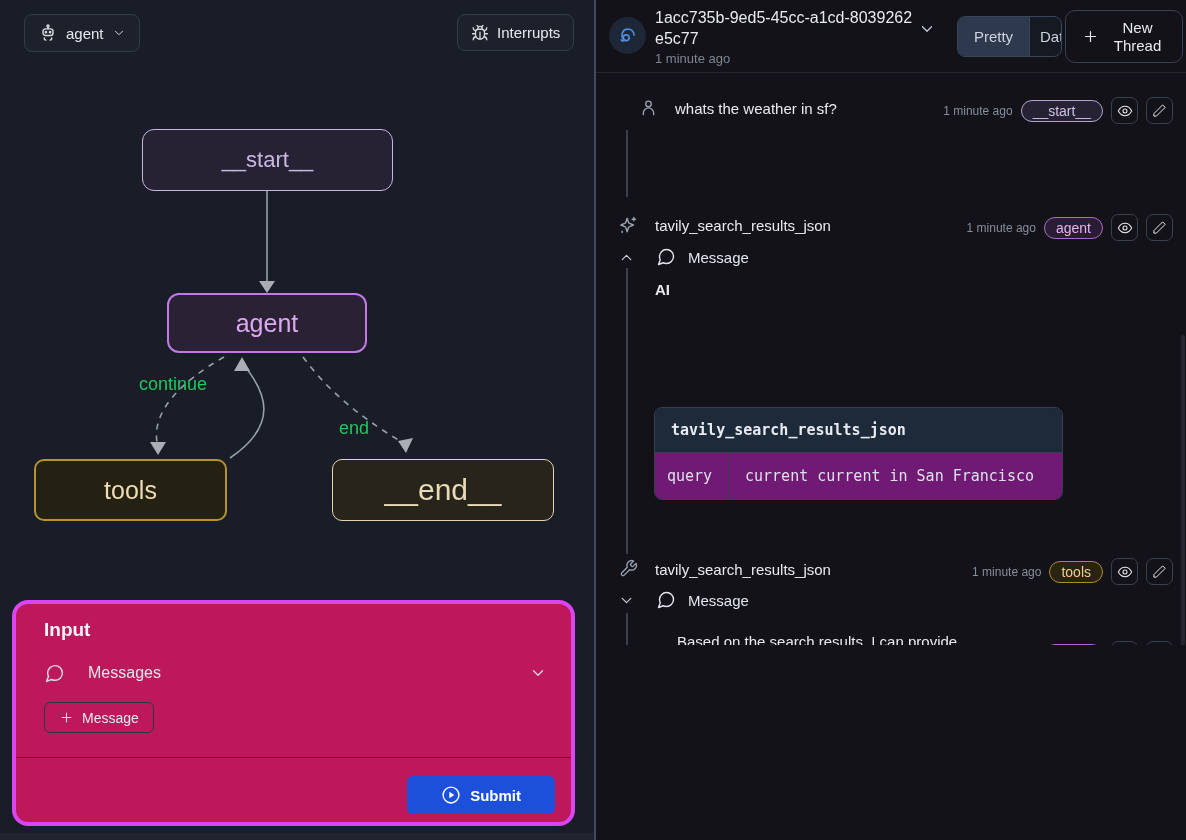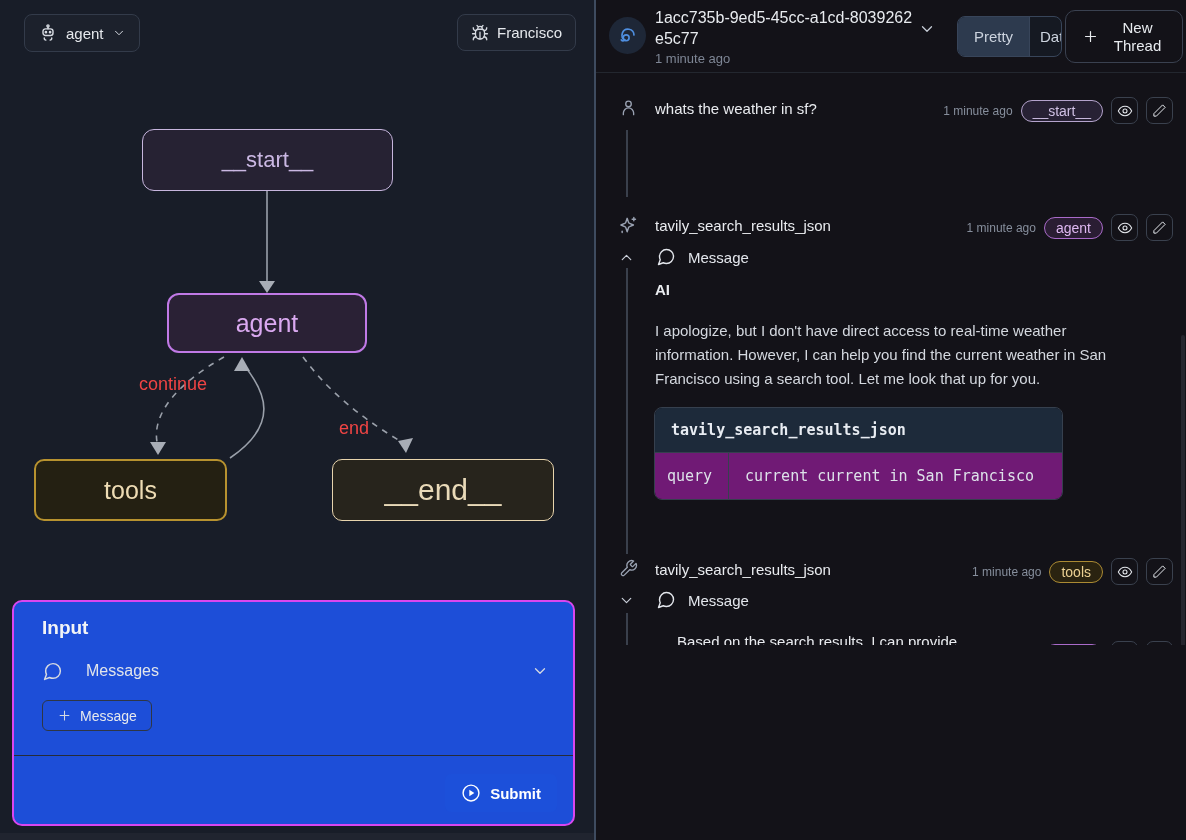--- a/index.html
+++ b/index.html
@@ -22,37 +22,37 @@
     border-radius:12px; cursor:pointer; }
   .node-start { left:142px; top:129px; width:251px; height:62px; background:#262233;
     border:1.5px solid #c7b6de; color:#cab8e3; font-size:22px; }
   .node-agent { left:167px; top:293px; width:200px; height:60px; background:#2a2135;
     border:2px solid #c079e6; color:#daa9f0; font-size:25px; }
   .node-tools { left:34px; top:459px; width:193px; height:62px; background:#242012;
     border:2px solid #b7922f; color:#eedcb4; font-size:25px; border-radius:10px; }
   .node-end { left:332px; top:459px; width:222px; height:62px; background:#27241c;
     border:1.5px solid #e7d4ad; color:#e9dab8; font-size:30px; border-radius:10px; }
   .edges-layer { position:absolute; left:0; top:0; width:596px; height:596px; pointer-events:none; }
-  .edge-label { position:absolute; font-size:18px; color:#ef4444; text-align:center; }
+  .edge-label { position:absolute; font-size:18px; color:#22c55e; text-align:center; }
   .edge-label-continue { left:125px; top:374px; width:96px; }
   .edge-label-end { left:330px; top:394px; width:48px;margin-top:24px; }
 
   .input-card { position:absolute; left:12px; top:600px; width:563px; height:226px;
-    background:#1d4ed8; border:2px solid #d946ef; border-radius:10px; }
+    background:#be185d; border:4px solid #d946ef; border-radius:16px; }
   .input-title { position:absolute; left:28px; top:15px; font-size:19px; font-weight:bold; color:#f2f4f6; }
   .messages-row { position:absolute; left:28px; right:24px; top:55px; height:28px;
     display:flex; align-items:center; gap:23px; cursor:pointer; }
   .messages-row .grow { flex:1; font-size:16px; color:#e2e5ea; }
   .add-message-btn { position:absolute; left:28px; top:98px; height:31px; display:flex;
     align-items:center; gap:8px; padding:0 14px; border:1px solid #2e3644; border-radius:6px;
     background:transparent; color:#e6e9ed; font-size:14px; cursor:pointer; }
   .input-footer { position:absolute; left:0; right:0; top:153px; bottom:0;
     border-top:1px solid #262c38; }
   .submit-btn { position:absolute; right:16px; top:18px; height:38px; display:flex;
-    align-items:center; gap:9px; padding:0 16px; background:#1c50da; border:none;
+    align-items:center; gap:9px; padding:0 34px; background:#1c50da; border:none;
     border-radius:6px; color:#ffffff; font-size:15px; font-weight:600; cursor:pointer; }
   .left-bottom-strip { position:absolute; left:0; bottom:0; width:100%; height:7px; background:#20242f; }
 
   
   .right-panel { position:relative; flex:1; height:645px; background:#131218; overflow:hidden; }
   .thread-header { position:absolute; left:0; top:0; right:0; height:73px;
     border-bottom:1px solid #23272f; }
   .avatar { position:absolute; left:13px; top:17px; width:37px; height:37px; border-radius:50%;
     background:#1e2737; display:flex; align-items:center; justify-content:center; cursor:pointer; }
   .thread-meta { position:absolute; left:59px; top:7px; width:262px; cursor:pointer; }
@@ -135,21 +135,21 @@
     </button>
 
     <button class="pill-btn interrupts-btn">
       <span class="icon">
         <svg width="18" height="18" viewBox="0 0 24 24">
             <path d="M8 2l1.9 1.9M16 2l-1.9 1.9M9 7.1v-1a3 3 0 1 1 6 0v1"></path>
             <path d="M12 20c-3.3 0-6-2.7-6-6v-3a4 4 0 0 1 4-4h4a4 4 0 0 1 4 4v3c0 3.3-2.7 6-6 6z"></path>
             <path d="M12 20v-9M6.5 9C4.6 8.8 3 7.1 3 5M6 13H2M3 21c0-2.1 1.7-3.9 3.8-4M17.5 9c1.9-.2 3.5-1.9 3.5-4M22 13h-4M21 21c0-2.1-1.7-3.9-3.8-4"></path>
           </svg>
       </span>
-      <span>Francisco</span>
+      <span>Interrupts</span>
     </button>
 
     <svg class="edges-layer">
       <g stroke="#9aa0aa" stroke-width="1.6" fill="none">
         <path d="M 267 191 L 267 281"></path>
         <path d="M 224 357 C 180 382 152 412 157 442" stroke-dasharray="6 6"></path>
         <path d="M 230 458 C 280 424 266 392 243 364"></path>
         <path d="M 303 357 C 333 398 372 424 400 441" stroke-dasharray="6 6"></path>
       </g>
       <g fill="#a8adb6">
@@ -231,21 +231,21 @@
       <button class="new-thread-btn">
         <span class="icon">
           <svg width="17" height="17" viewBox="0 0 24 24" style="stroke:#e8ebee; fill:none; stroke-width:1.7; stroke-linecap:round;">
               <path d="M12 5v14M5 12h14"></path>
             </svg>
         </span>
         <span class="lbl">New Thread</span>
       </button>
     </div>
 
-    <div class="msg-row" style="top:97px;">
+    <div class="msg-row" style="top:97px;margin-left:20px;">
       <span class="msg-icon icon">
         <svg width="19" height="19" viewBox="0 0 24 24">
             <circle cx="12" cy="7.5" r="3.5"></circle>
             <path d="M5.5 21v-2a6.5 6.5 0 0 1 13 0v2"></path>
           </svg>
       </span>
       <span class="msg-title">whats the weather in sf?</span>
       <span class="msg-right">
         <span class="msg-time">1 minute ago</span>
         <span class="badge badge-lavender">__start__</span>
@@ -296,21 +296,20 @@
           </svg>
       </span>
       <span class="bubble icon">
         <svg width="20" height="20" viewBox="0 0 24 24" style="stroke:#e3e6ec">
             <path d="M21 11.5a8.38 8.38 0 0 1-8.5 8.3 8.5 8.5 0 0 1-3.8-.9L3 21l2.1-5.7a8.38 8.38 0 0 1-.9-3.8 8.5 8.5 0 0 1 8.3-8.5 8.38 8.38 0 0 1 8.5 8.5z"></path>
           </svg>
       </span>
       <span class="lbl">Message</span>
     </div>
     <div class="role-label" style="top:281px;">AI</div>
-    <div class="msg-paragraph" style="top:319px;">I apologize, but I don't have direct access to real-time weather information. However, I can help you find the current weather in San Francisco using a search tool. Let me look that up for you.</div>
     <div class="connector" style="top:268px; height:286px;"></div>
 
     <div class="tool-card" style="top:407px;">
       <div class="tool-card-header">tavily_search_results_json</div>
       <div class="tool-card-row">
         <div class="tool-key">query</div>
         <div class="tool-value">current current in San Francisco</div>
       </div>
     </div>
 

